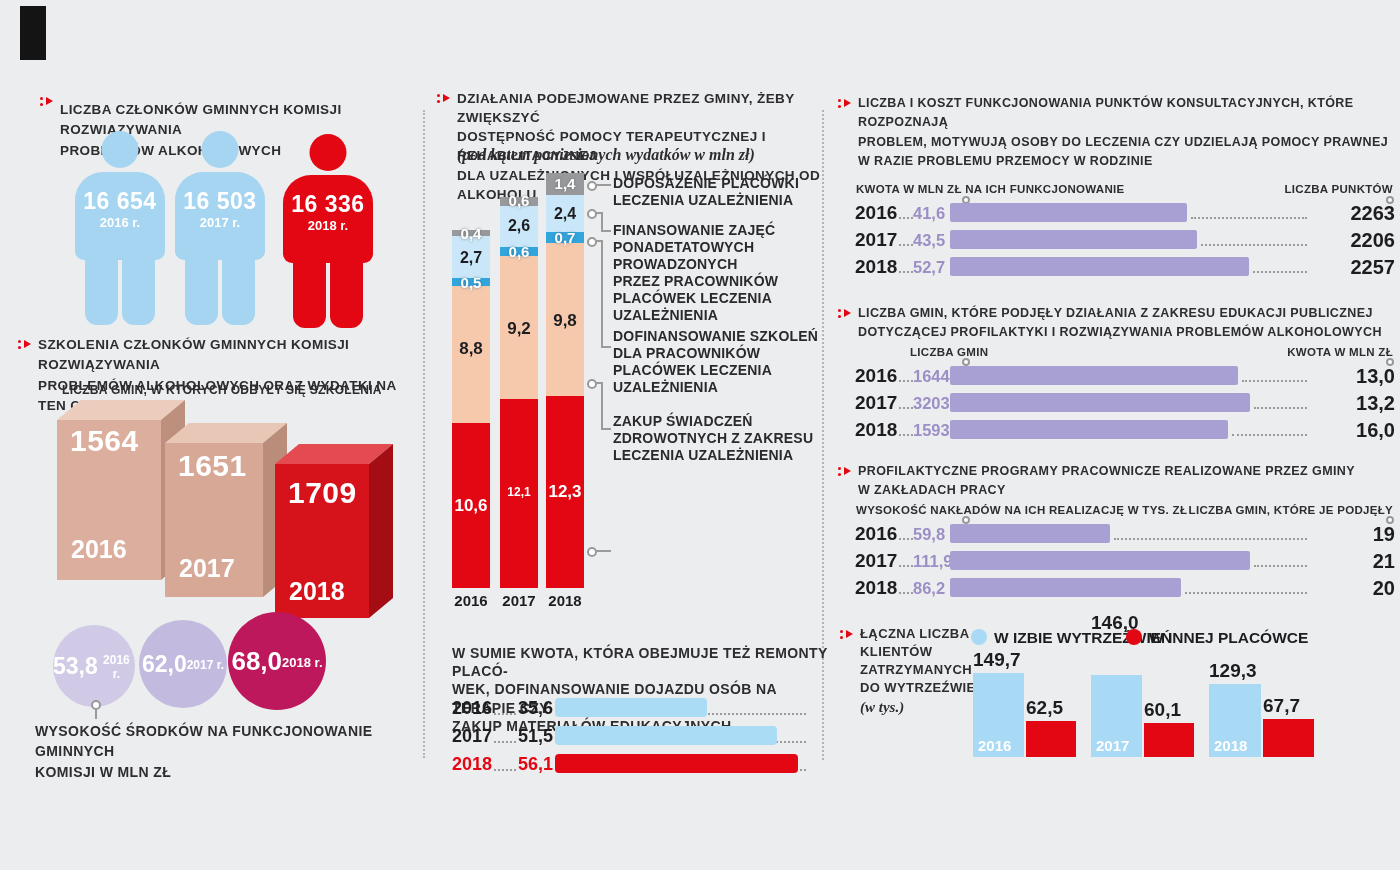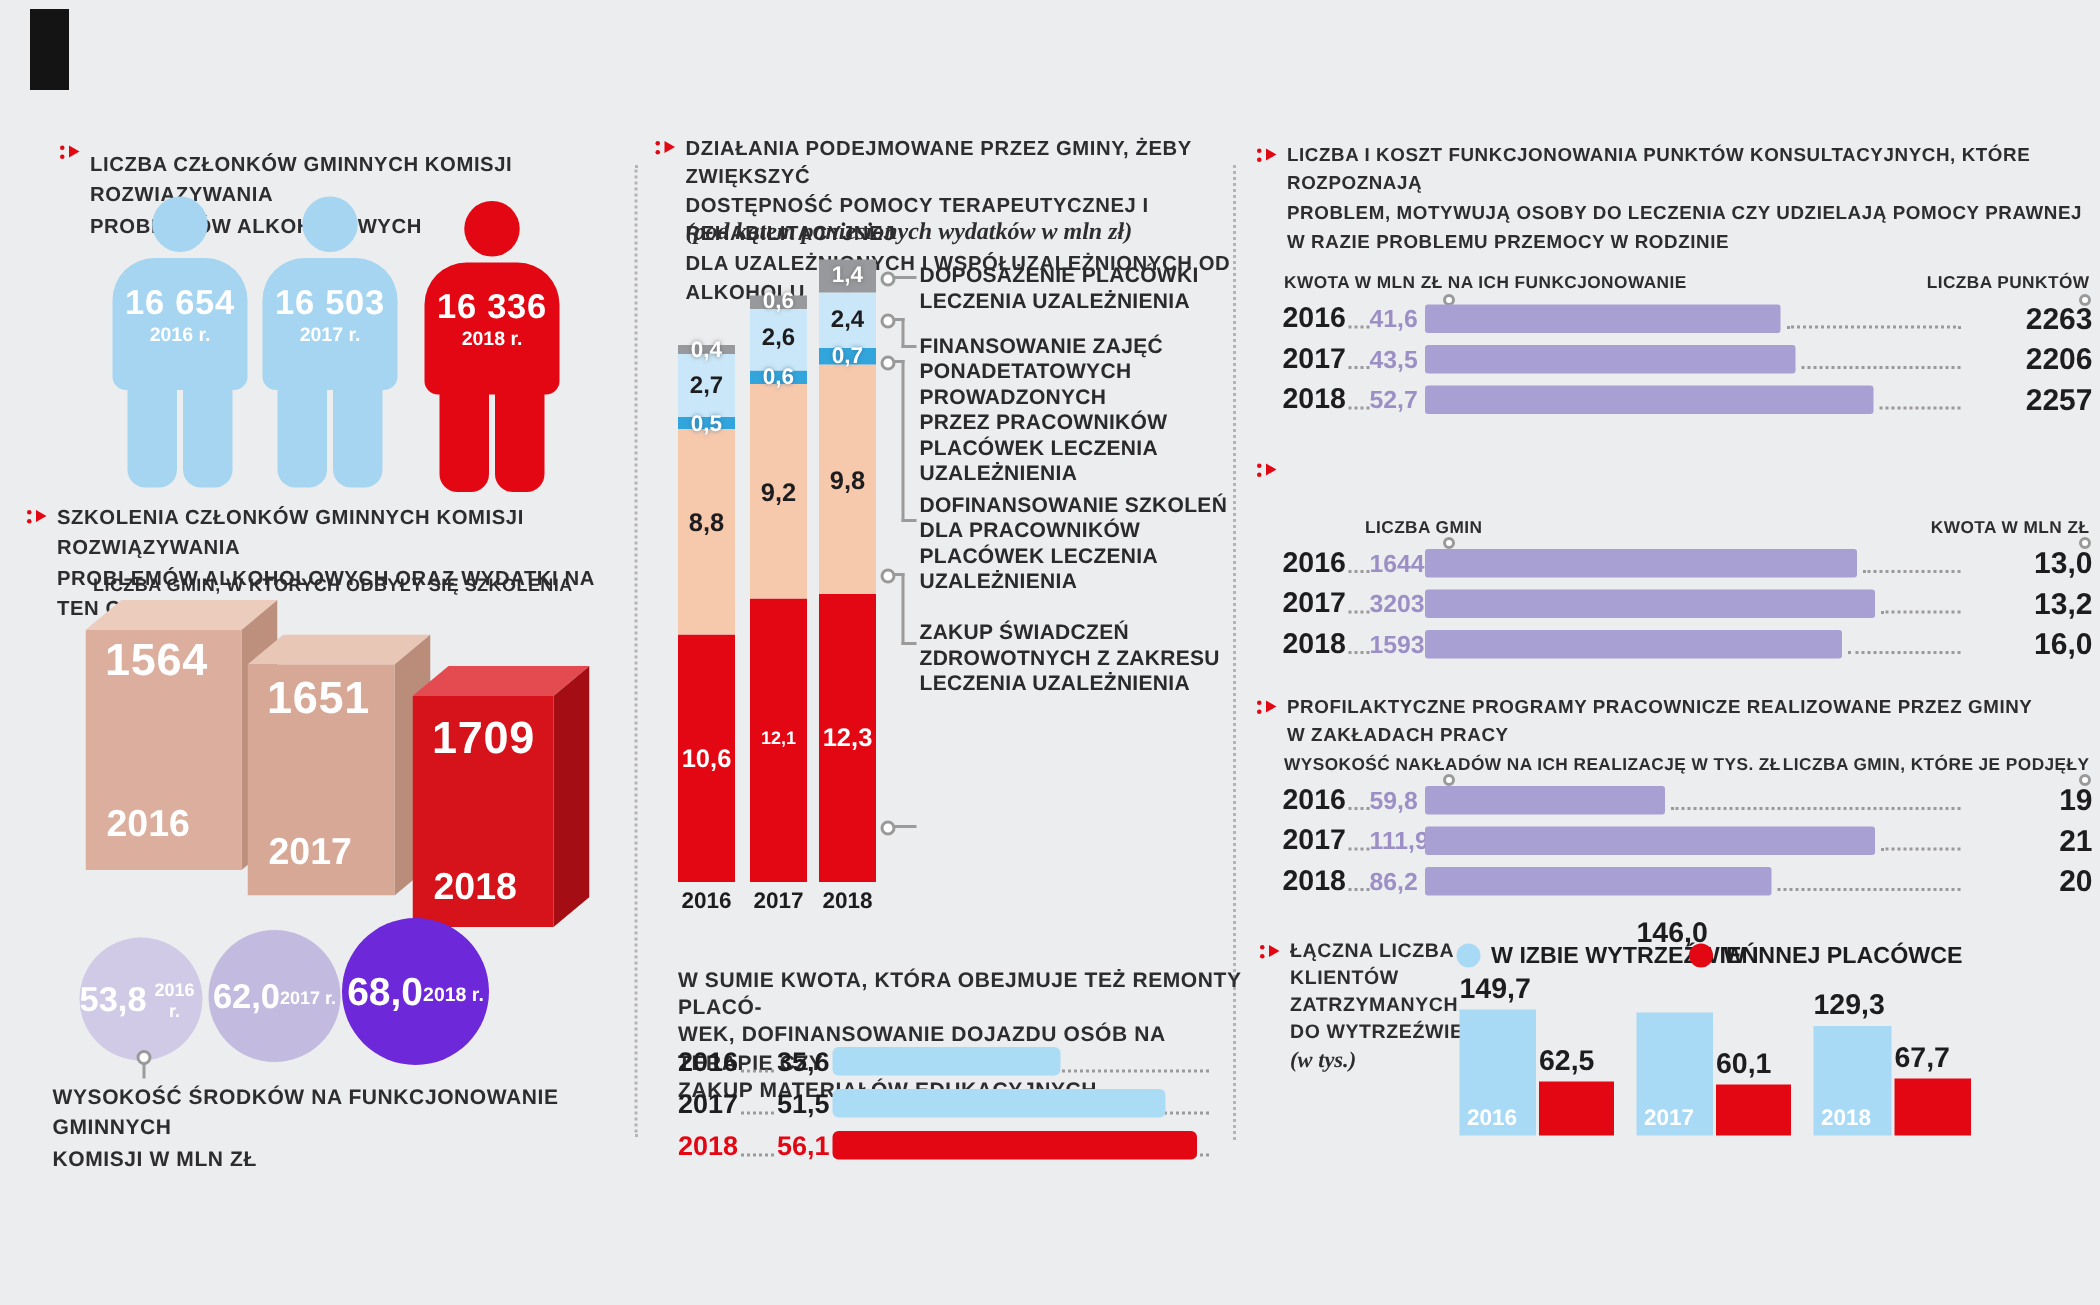--- a/index.html
+++ b/index.html
@@ -134,21 +134,21 @@
   </div>
 
   <div class="pcircle" style="left:53px;top:625px;width:82px;height:82px;background:#d0cae6;">
     <div class="pc-val">53,8</div>
     <div class="pc-year">2016 r.</div>
   </div>
   <div class="pcircle" style="left:139px;top:620px;width:88px;height:88px;background:#c3badf;">
     <div class="pc-val">62,0</div>
     <div class="pc-year">2017 r.</div>
   </div>
-  <div class="pcircle" style="left:228px;top:612px;width:98px;height:98px;background:#6d28d9;">
+  <div class="pcircle" style="left:228px;top:612px;width:98px;height:98px;background:#be185d;">
     <div class="pc-val" style="font-size:26px;">68,0</div>
     <div class="pc-year" style="font-size:13px;">2018 r.</div>
   </div>
   <div class="ring" style="left:91px;top:700px;"></div>
   <div class="cl" style="left:95px;top:708px;width:2px;height:11px;"></div>
   <div class="abs sec-title" style="left:35px;top:721px;width:380px;font-size:14px;line-height:1.45;">WYSOKOŚĆ ŚRODKÓW NA FUNKCJONOWANIE GMINNYCH
 KOMISJI W MLN ZŁ</div>
 
   <span class="bullet" style="left:437px;top:92px;"></span>
   <div class="abs sec-title" style="left:457px;top:89px;width:380px;line-height:1.42;">DZIAŁANIA PODEJMOWANE PRZEZ GMINY, ŻEBY ZWIĘKSZYĆ
@@ -278,20 +278,22 @@
   <div class="rrow" style="left:855px;top:256px;">
     <div class="rr-year">2018</div>
     <div class="dot" style="left:44px;top:15px;width:14px;"></div>
     <div class="rr-val">52,7</div>
     <div class="rr-bar" style="width:299px;"></div>
     <div class="dot" style="left:398px;top:15px;width:54px;"></div>
     <div class="rr-count">2257</div>
   </div>
 
   <span class="bullet" style="left:838px;top:307px;"></span>
+  <div class="abs sec-title sm" style="left:858px;top:304px;width:540px;">LICZBA GMIN, KTÓRE PODJĘŁY DZIAŁANIA Z ZAKRESU EDUKACJI PUBLICZNEJ
+DOTYCZĄCEJ PROFILAKTYKI I ROZWIĄZYWANIA PROBLEMÓW ALKOHOLOWYCH</div>
   <div class="col-head" style="left:910px;top:346px;">LICZBA GMIN</div>
   <div class="col-head" style="left:1150px;top:346px;width:243px;text-align:right;">KWOTA W MLN ZŁ</div>
   <div class="ring" style="left:962px;top:358px;width:4px;height:4px;"></div>
   <div class="ring" style="left:1386px;top:358px;width:4px;height:4px;"></div>
   <div class="rrow" style="left:855px;top:365px;">
     <div class="rr-year">2016</div>
     <div class="dot" style="left:44px;top:15px;width:14px;"></div>
     <div class="rr-val">1644</div>
     <div class="rr-bar" style="width:288px;"></div>
     <div class="dot" style="left:387px;top:15px;width:65px;"></div>

